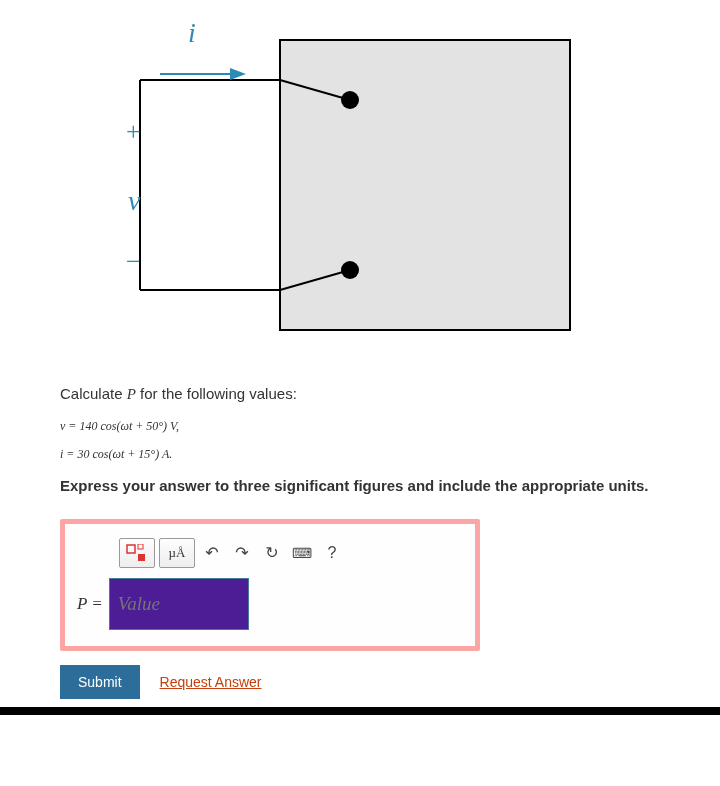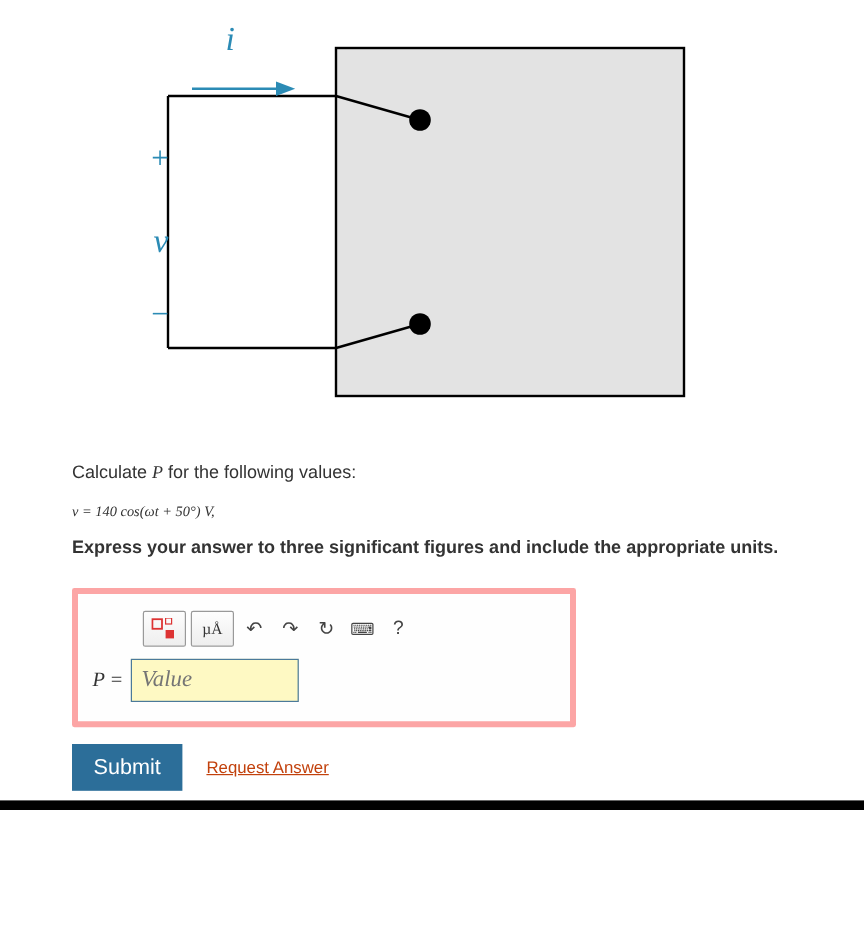--- a/index.html
+++ b/index.html
@@ -34,30 +34,30 @@
   .tb-btn {
     width: 36px; height: 30px; border: 1px solid #999;
     display: inline-flex; align-items: center; justify-content: center;
     background: linear-gradient(#fdfdfd,#eee); font-size: 13px; cursor: pointer;
     border-radius: 2px;
   }
   .tb-icon { width: 26px; height: 26px; display:inline-flex; align-items:center; justify-content:center; font-size:16px; color:#444; cursor:pointer; }
   .input-row { display: flex; align-items: center; gap: 6px; }
   .lhs { font-family: 'Times New Roman', serif; font-style: italic; font-size: 17px; }
   .val-input, .unit-input {
-    border: 1px solid #4a7a9a; height: 36px; padding: 0 8px;
+    border: 1px solid #4a7a9a; height: 52px; padding: 0 8px;
     font-family: 'Times New Roman', serif; font-style: italic; font-size: 19px;
-    color: #888; background:#fef9c3;
+    color: #888; background:#4c1d95;
   }
   .val-input { width: 140px; }
   .unit-input { width: 140px; }
   .submit-row { margin-top: 14px; display:flex; align-items:center; gap: 20px; }
   .submit-btn {
     background: #2c6e99; color: #fff; border: none; padding: 9px 18px;
-    font-size: 18px; cursor: pointer;
+    font-size: 14px; cursor: pointer;
   }
   .request-link { color: #c2410c; text-decoration: underline; font-size: 14px; cursor:pointer; }
   .bottom-bar { height: 8px; background:#000; margin-top: 8px; }
 </style>
 </head>
 <body>
 
 <div class="page">
   <div class="diagram-area">
     <svg width="600" height="360" viewBox="0 0 600 360">
@@ -83,20 +83,21 @@
       <line x1="220" y1="290" x2="290" y2="270" stroke="#000" stroke-width="2"></line>
       <circle cx="290" cy="270" r="9" fill="#000"></circle>
     </svg>
   </div>
 
   <div class="problem-text">
     <div>
       <span>Calculate </span><span class="italicP">P</span><span> for the following values:</span>
     </div>
     <div class="equation"><span class="var">v = 140 cos(ωt + 50°) V,</span></div>
+    <div class="equation"><span class="var">i = 30 cos(ωt + 15°) A.</span></div>
     <div class="bold-instr">Express your answer to three significant figures and include the appropriate units.</div>
   </div>
 
   <div class="answer-box">
     <div class="toolbar">
       <span class="tb-btn">
         <svg width="22" height="18">
           <rect x="1" y="1" width="8" height="8" fill="none" stroke="#d33" stroke-width="1.5"></rect>
           <rect x="12" y="0" width="5" height="5" fill="none" stroke="#d33" stroke-width="1"></rect>
           <rect x="12" y="10" width="7" height="7" fill="#d33"></rect>

